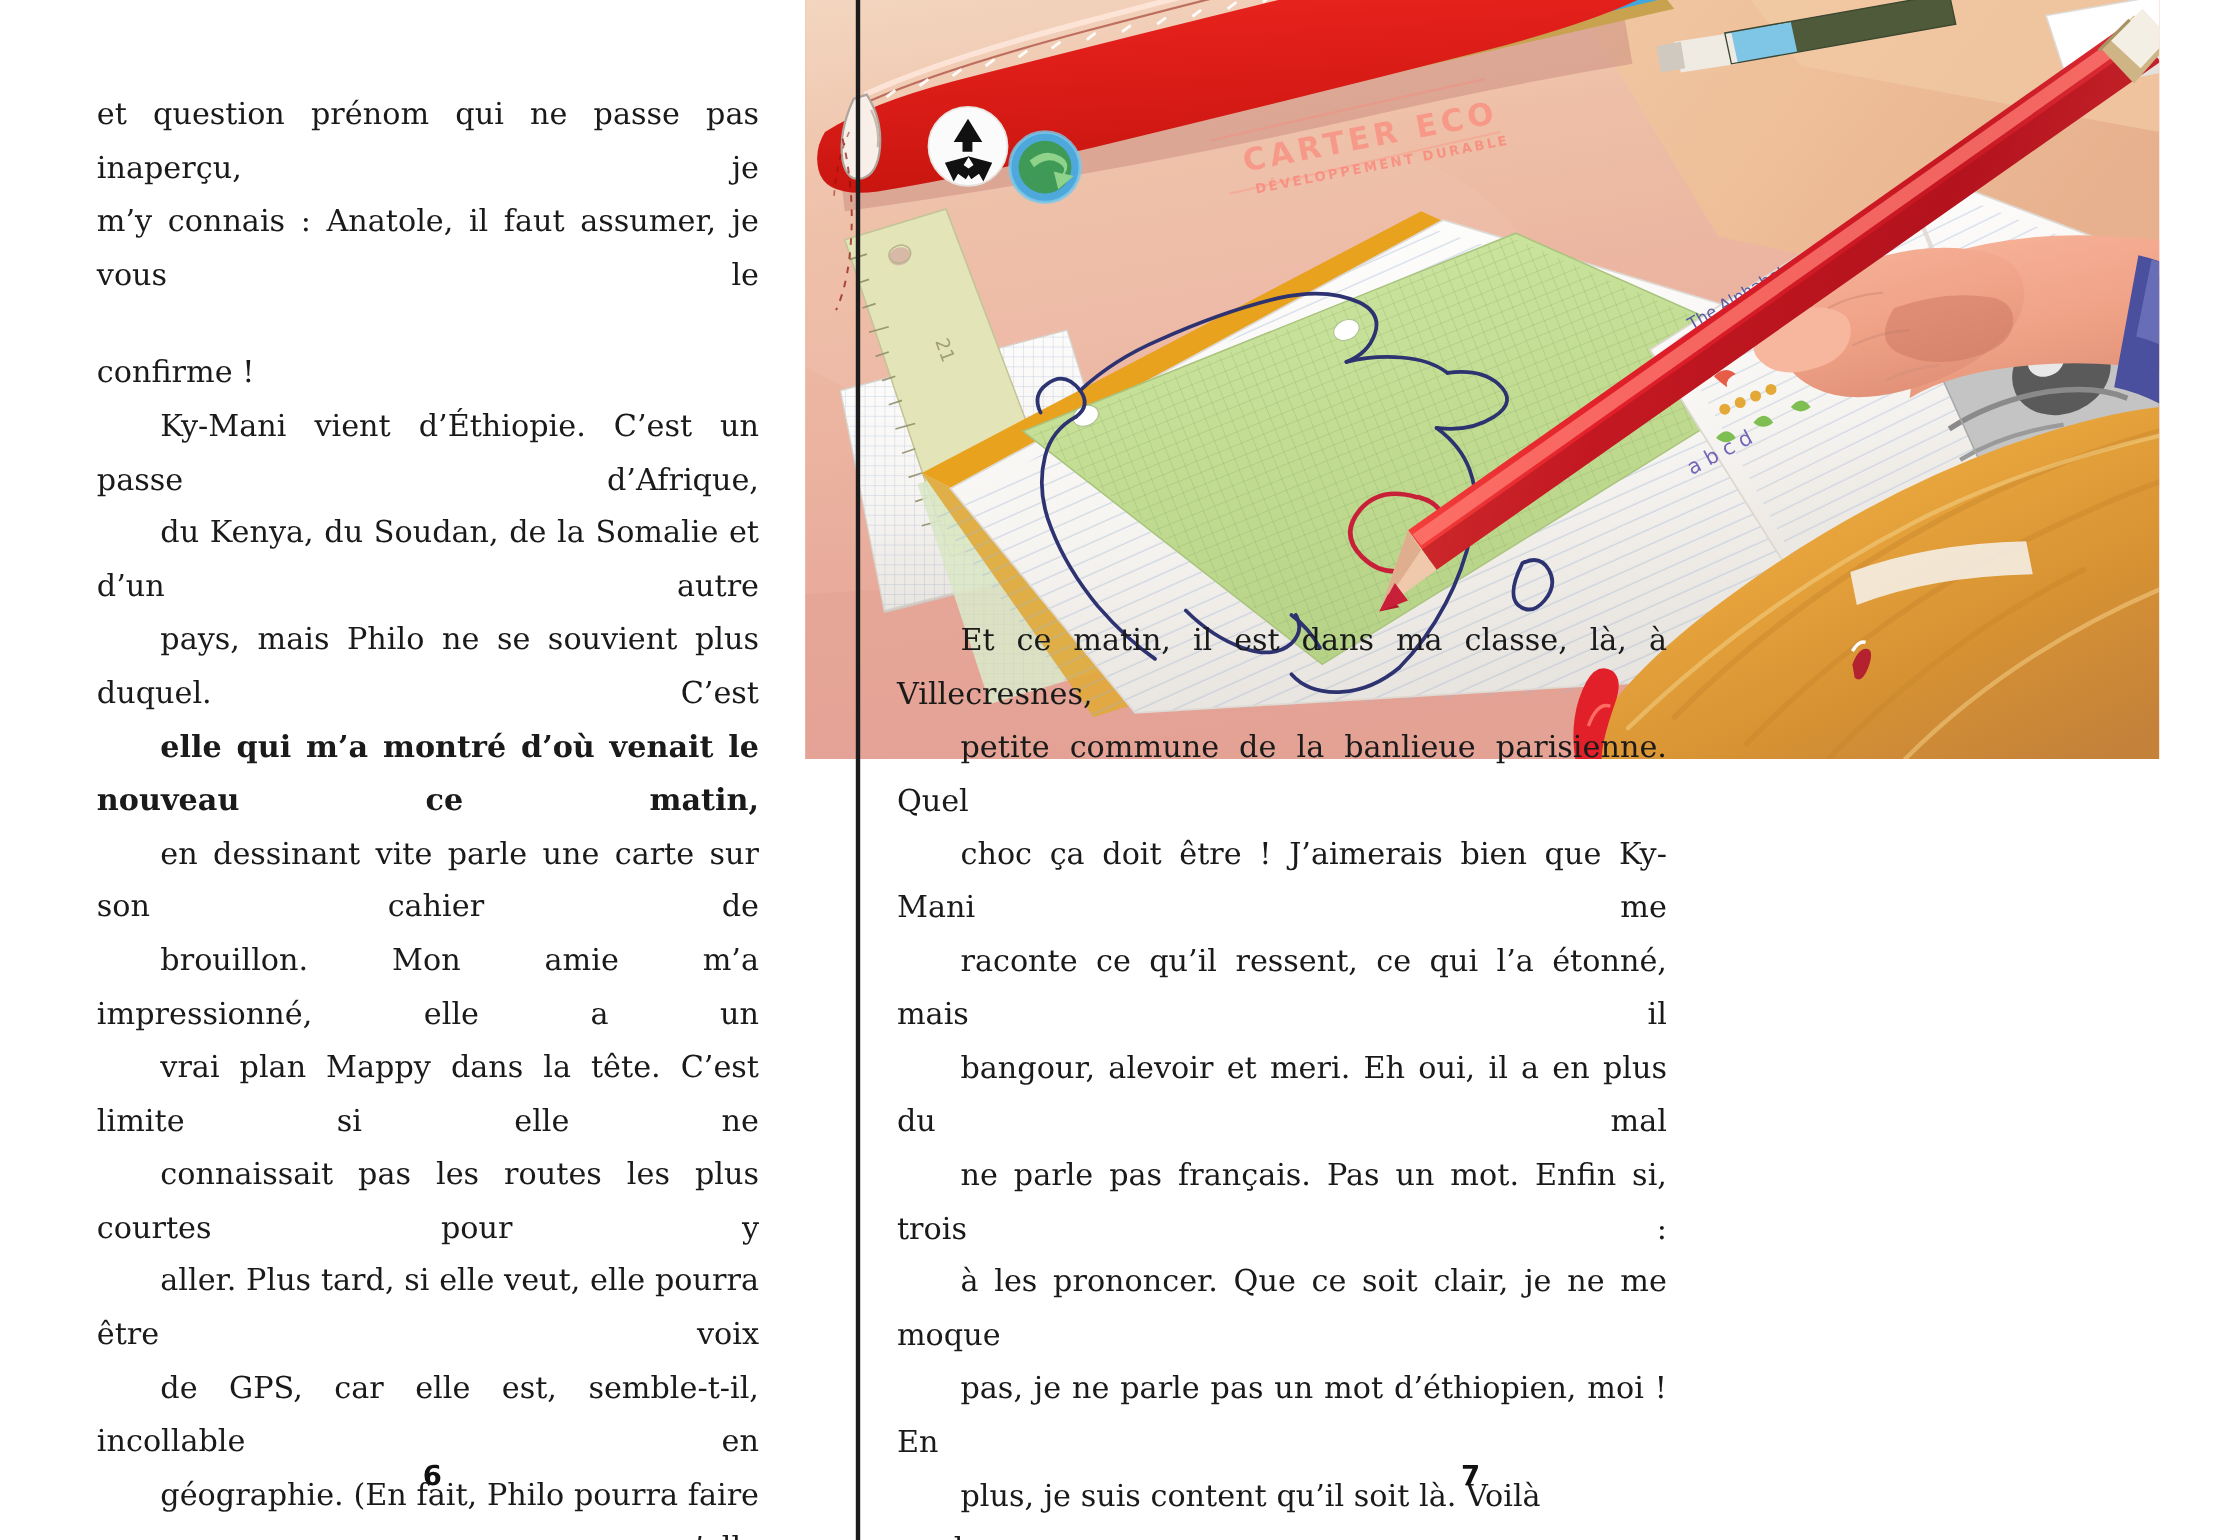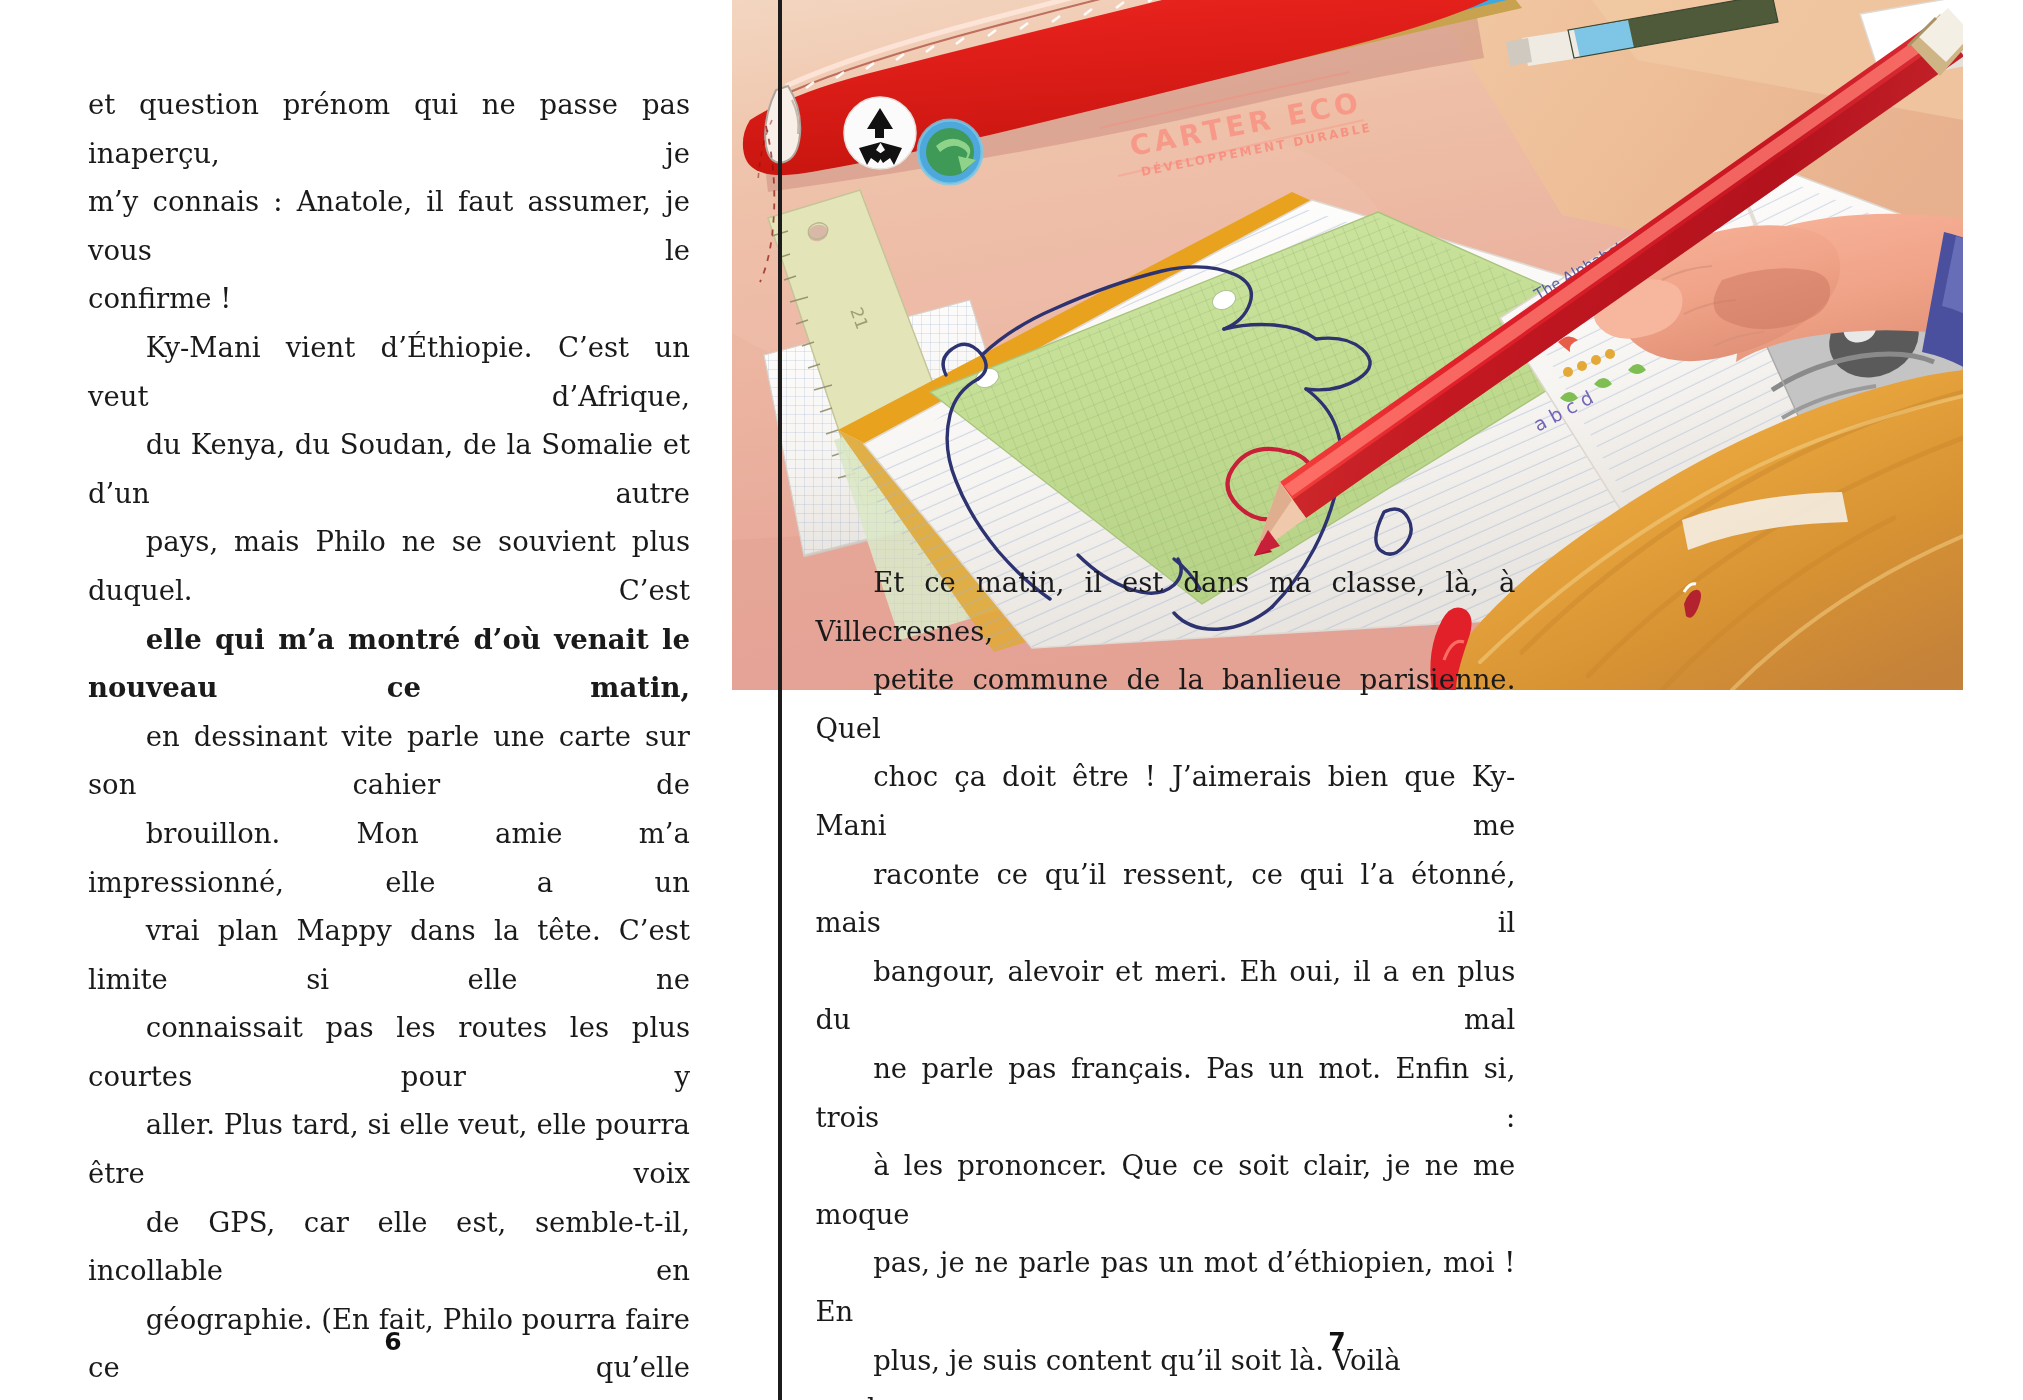--- a/index.html
+++ b/index.html
@@ -102,25 +102,25 @@
 
 <div class="spread">
 
   <div class="page page-left">
 
     <div class="textcol">
 
       <p class="para">
         <span style="display: block; white-space: normal; text-align: justify; text-align-last: justify;">et question prénom qui ne passe pas inaperçu, je</span>
         <span style="display: block; white-space: normal; text-align: justify; text-align-last: justify;">m’y connais : Anatole, il faut assumer, je vous le</span>
-        <span class="lastline" style="display: block; white-space: normal; text-align: right; text-align-last: left;">confirme !</span>
+        <span class="lastline" style="display: block; white-space: normal; text-align: right; text-align-last: left; margin-top: 40px;">confirme !</span>
       </p>
 
       <p class="para indent">
-        <span style="display: block; white-space: normal; text-align: justify; text-align-last: justify; text-indent: 2.1em;">Ky-Mani vient d’Éthiopie. C’est un veut d’Afrique,</span>
+        <span style="display: block; white-space: normal; text-align: justify; text-align-last: justify; text-indent: 2.1em;">Ky-Mani vient d’Éthiopie. C’est un passe d’Afrique,</span>
         <span style="display: block; white-space: normal; text-align: justify; text-align-last: justify;">du Kenya, du Soudan, de la Somalie et d’un autre</span>
         <span style="display: block; white-space: normal; text-align: justify; text-align-last: justify;">pays, mais Philo ne se souvient plus duquel. C’est</span>
         <span style="display: block; white-space: normal; text-align: justify; text-align-last: justify; font-weight: bold;">elle qui m’a montré d’où venait le nouveau ce matin,</span>
         <span style="display: block; white-space: normal; text-align: justify; text-align-last: justify;">en dessinant vite parle une carte sur son cahier de</span>
         <span style="display: block; white-space: normal; text-align: justify; text-align-last: justify;">brouillon. Mon amie m’a impressionné, elle a un</span>
         <span style="display: block; white-space: normal; text-align: justify; text-align-last: justify;">vrai plan Mappy dans la tête. C’est limite si elle ne</span>
         <span style="display: block; white-space: normal; text-align: justify; text-align-last: justify;">connaissait pas les routes les plus courtes pour y</span>
         <span style="display: block; white-space: normal; text-align: justify; text-align-last: justify;">aller. Plus tard, si elle veut, elle pourra être voix</span>
         <span style="display: block; white-space: normal; text-align: justify; text-align-last: justify;">de GPS, car elle est, semble-t-il, incollable en</span>
         <span style="display: block; white-space: normal; text-align: justify; text-align-last: justify;">géographie. (En fait, Philo pourra faire ce qu’elle</span>

